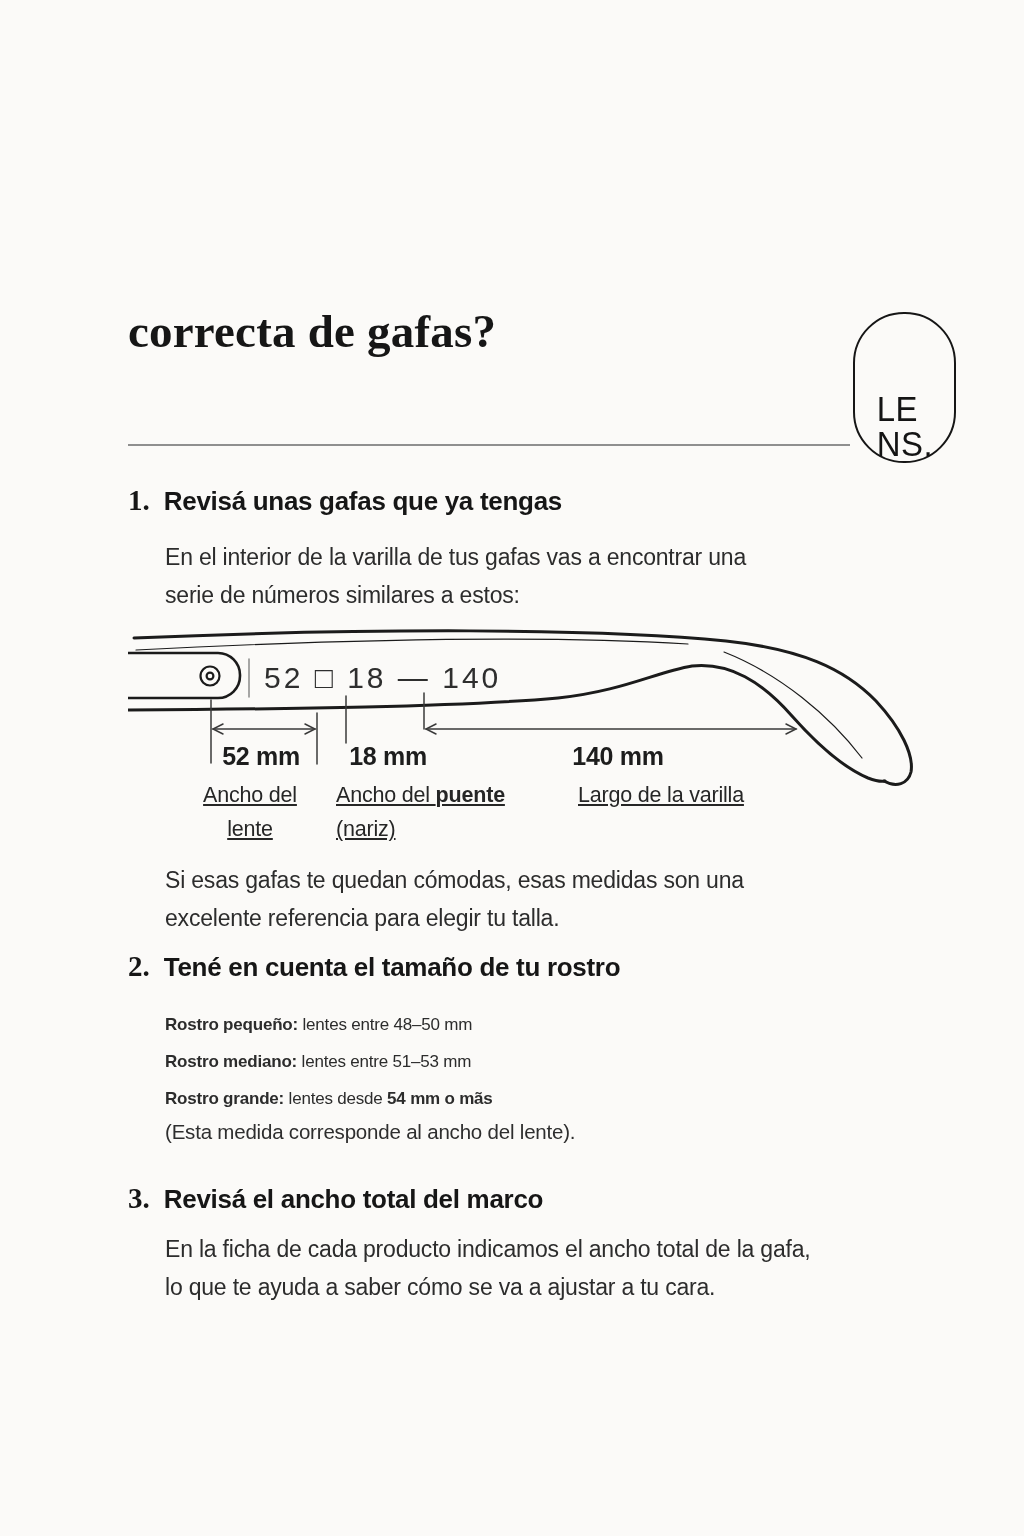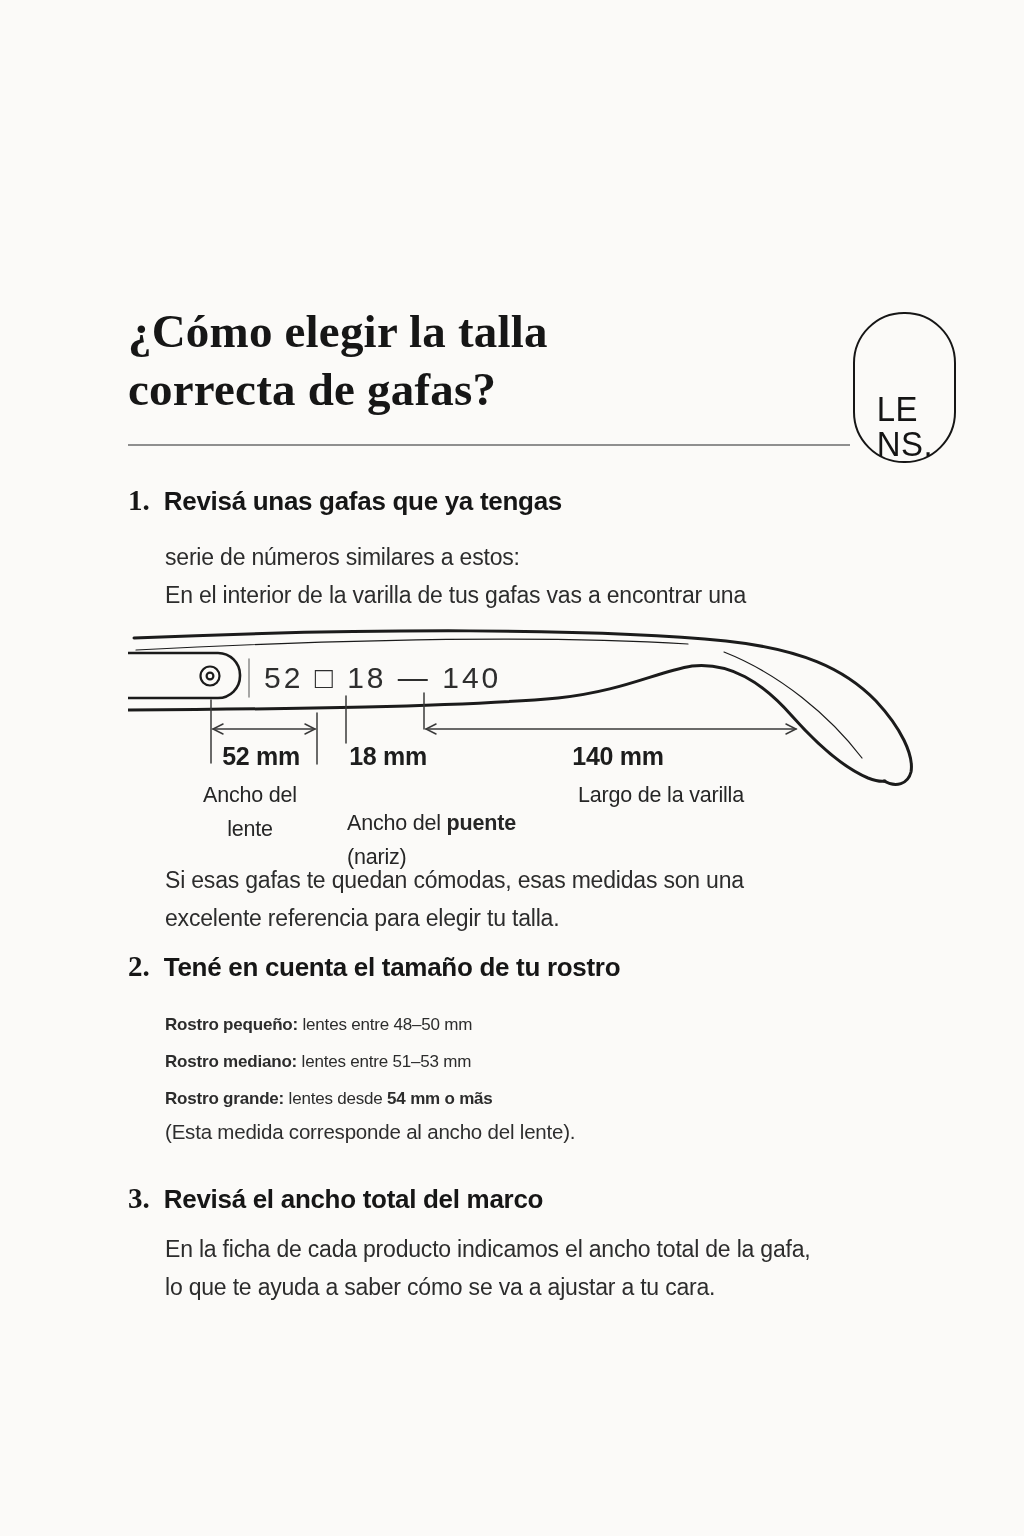--- a/index.html
+++ b/index.html
@@ -67,50 +67,49 @@
 
   
   .illus { position:absolute; left:128px; top:616px; width:840px; height:240px; }
   .illus svg { position:absolute; left:0; top:0; }
   .dim-val {
     position:absolute; top:126px; width:100px; text-align:center;
     font-size:25px; font-weight:700; color:#1d1d1d; letter-spacing:-0.3px;
   }
   .dim-desc {
     position:absolute; top:162px;
-    font-size:21.5px; line-height:34px; color:#262626; letter-spacing:-0.2px;
+    font-size:21.5px; line-height:34px; color:#262626; letter-spacing:-0.2px;text-decoration:underline;
   }
   .center { text-align:center; }
 </style>
 </head>
 <body>
 
 <div class="page">
 
   <div class="title">
-    <div>¿Cómo elegir la talla</div>
     <div>correcta de gafas?</div>
   </div>
 
   <div class="badge">
     <div class="badge-text">
       <div>LE</div>
       <div>NS.</div>
     </div>
   </div>
 
   <div class="rule"></div>
 
   <div class="section-heading" style="top:484px;">
     <span class="hnum">1.</span>
     <span class="htext">Revisá unas gafas que ya tengas</span>
   </div>
   <div class="body-text" style="top:538px;">
+    <div>En el interior de la varilla de tus gafas vas a encontrar una</div>
     <div>serie de números similares a estos:</div>
-    <div>En el interior de la varilla de tus gafas vas a encontrar una</div>
   </div>
 
   <div class="illus">
     <svg width="840" height="240" viewBox="0 0 840 240">
       <g fill="none" stroke="#1b1b1b" stroke-linecap="round">
 
         <path d="M 6 22 C 240 12, 470 12, 598 25 C 672 33, 716 52, 748 85 C 773 112, 786 139, 783 156 C 780 168, 768 172, 756 165" stroke-width="3"></path>
 
         <path d="M 0 94 C 160 93, 330 91, 430 82 C 495 75, 528 56, 564 50 C 602 46, 634 66, 664 100 C 688 127, 714 151, 740 162 C 748 165, 753 166, 757 165" stroke-width="3"></path>
 
@@ -143,21 +142,21 @@
       </g>
     </svg>
 
     <div class="dim-val" style="left:83px;">52 mm</div>
     <div class="dim-desc center" style="left:62px; width:120px;">
       <div>Ancho del</div>
       <div>lente</div>
     </div>
 
     <div class="dim-val" style="left:210px;">18 mm</div>
-    <div class="dim-desc" style="left:219px; width:210px;margin-top:28px;">
+    <div class="dim-desc" style="left:208px; width:210px;">
       <div><span>Ancho del </span><span class="b">puente</span></div>
       <div>(nariz)</div>
     </div>
 
     <div class="dim-val" style="left:440px;">140 mm</div>
     <div class="dim-desc" style="left:450px;">Largo de la varilla</div>
   </div>
 
   <div class="body-text" style="top:861px;">
     <div>Si esas gafas te quedan cómodas, esas medidas son una</div>

